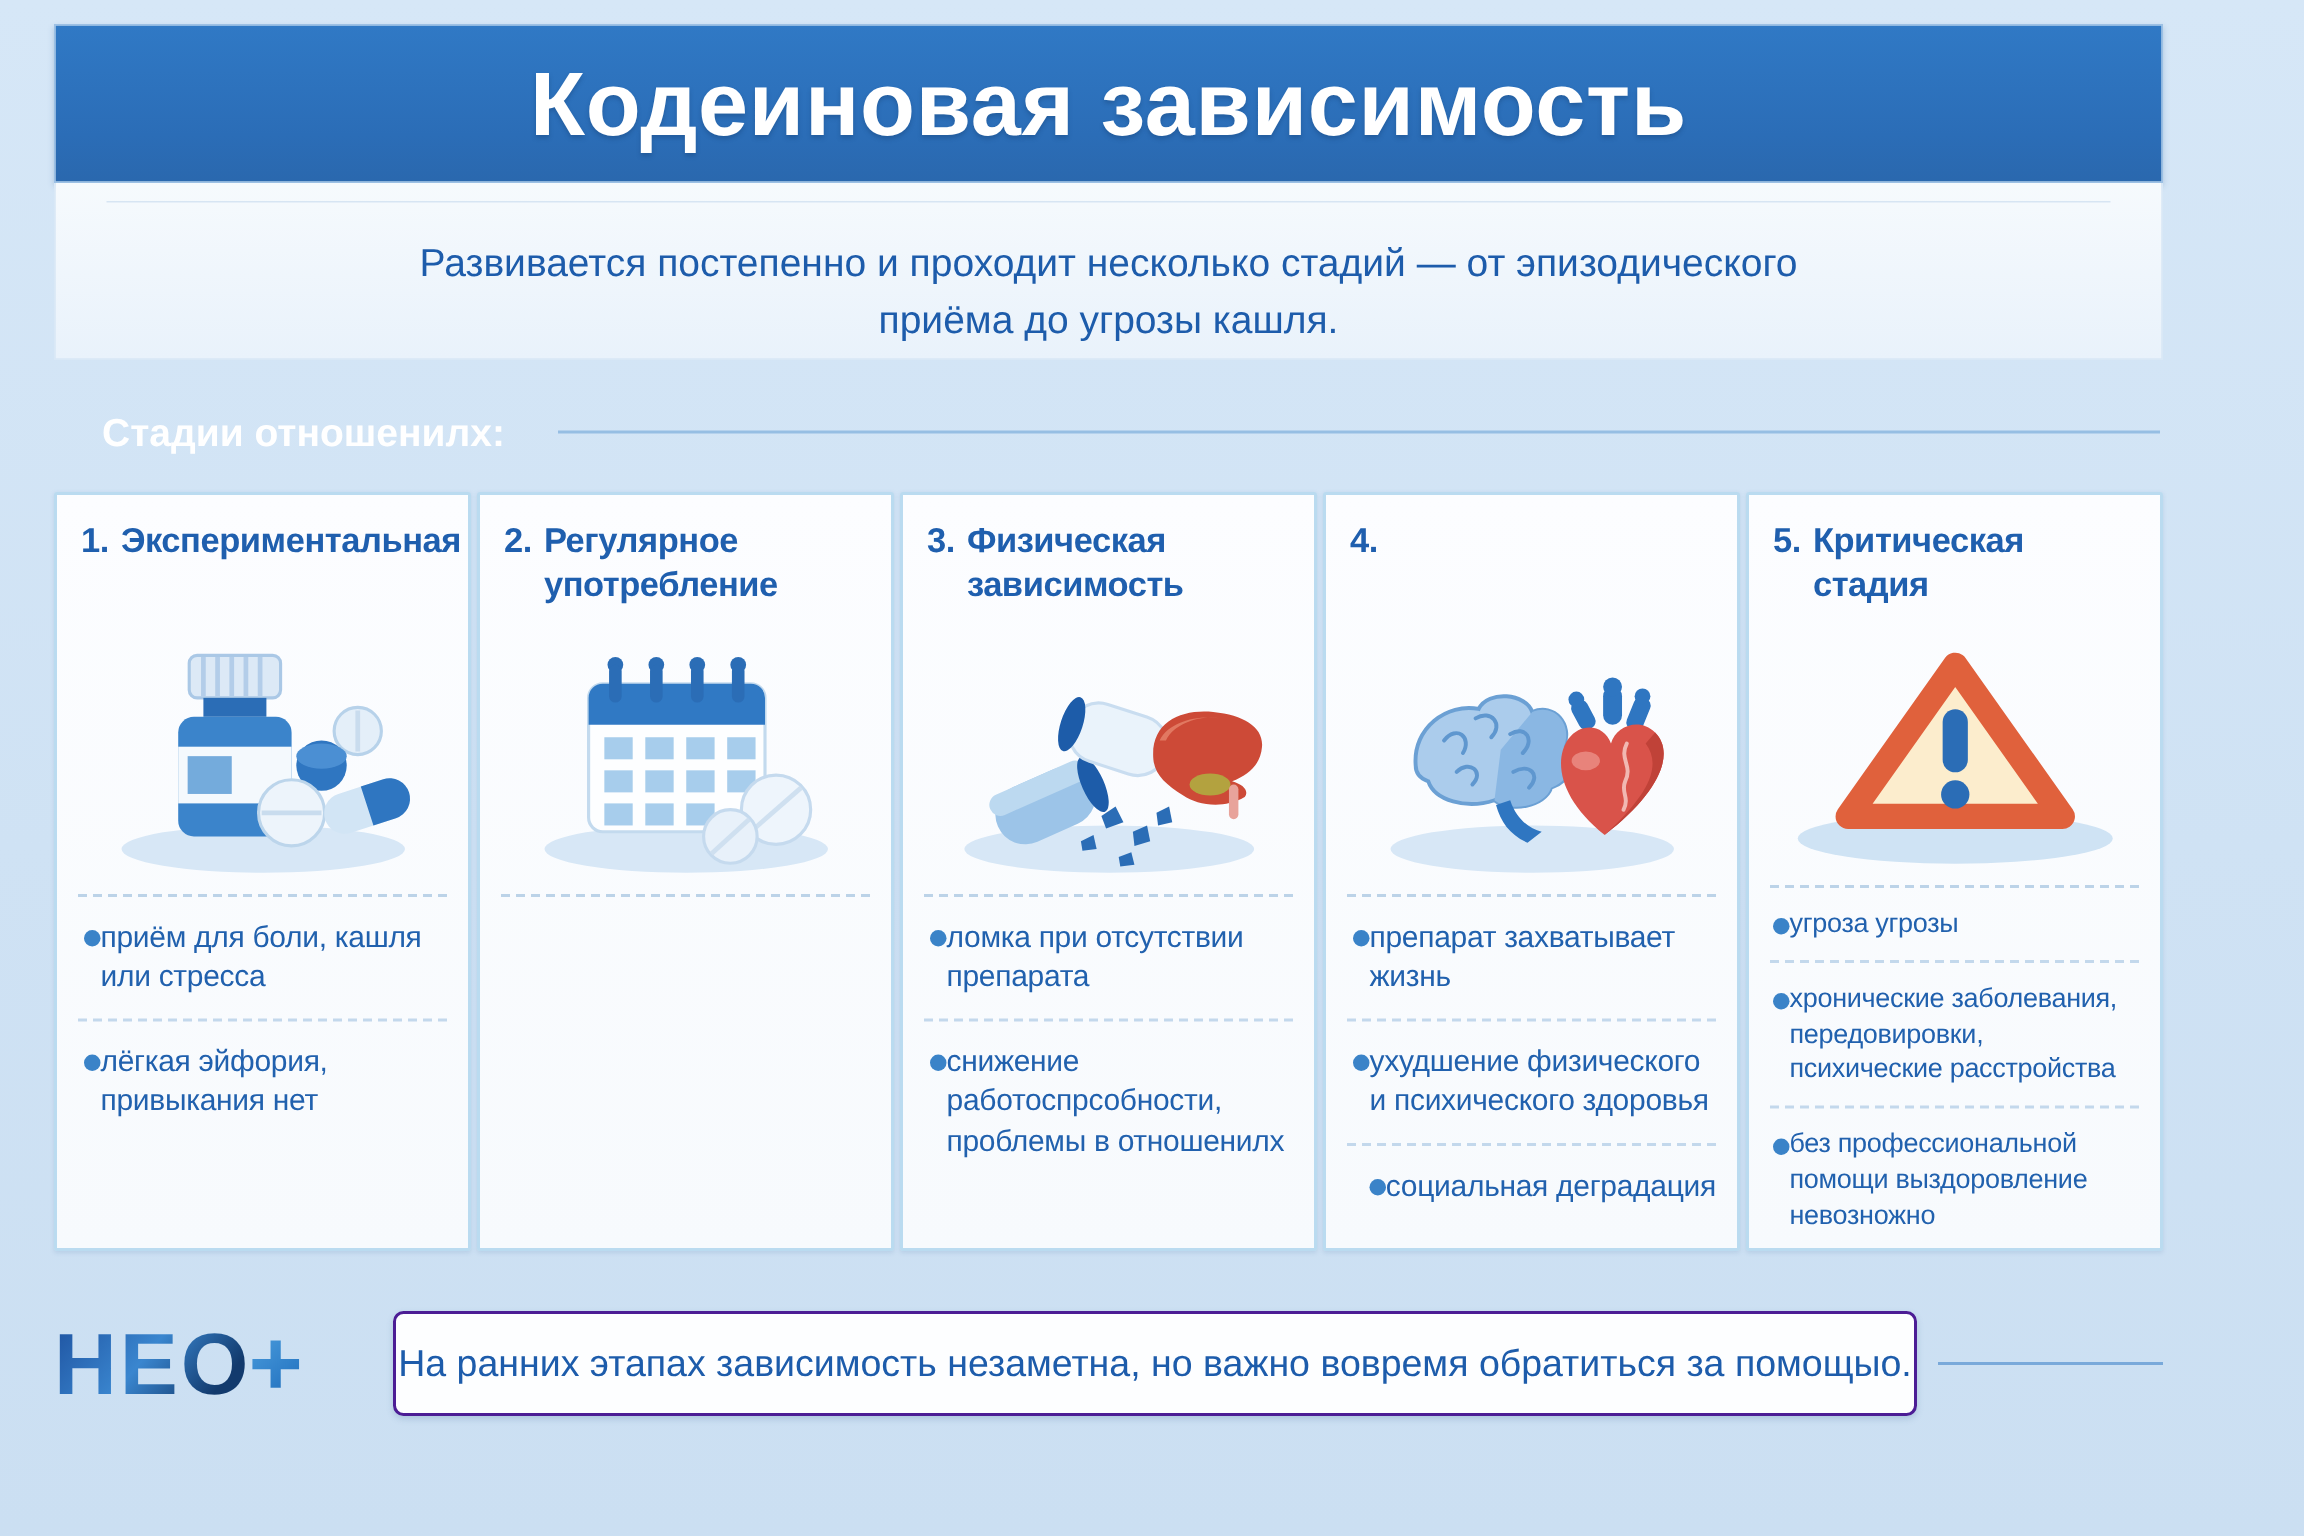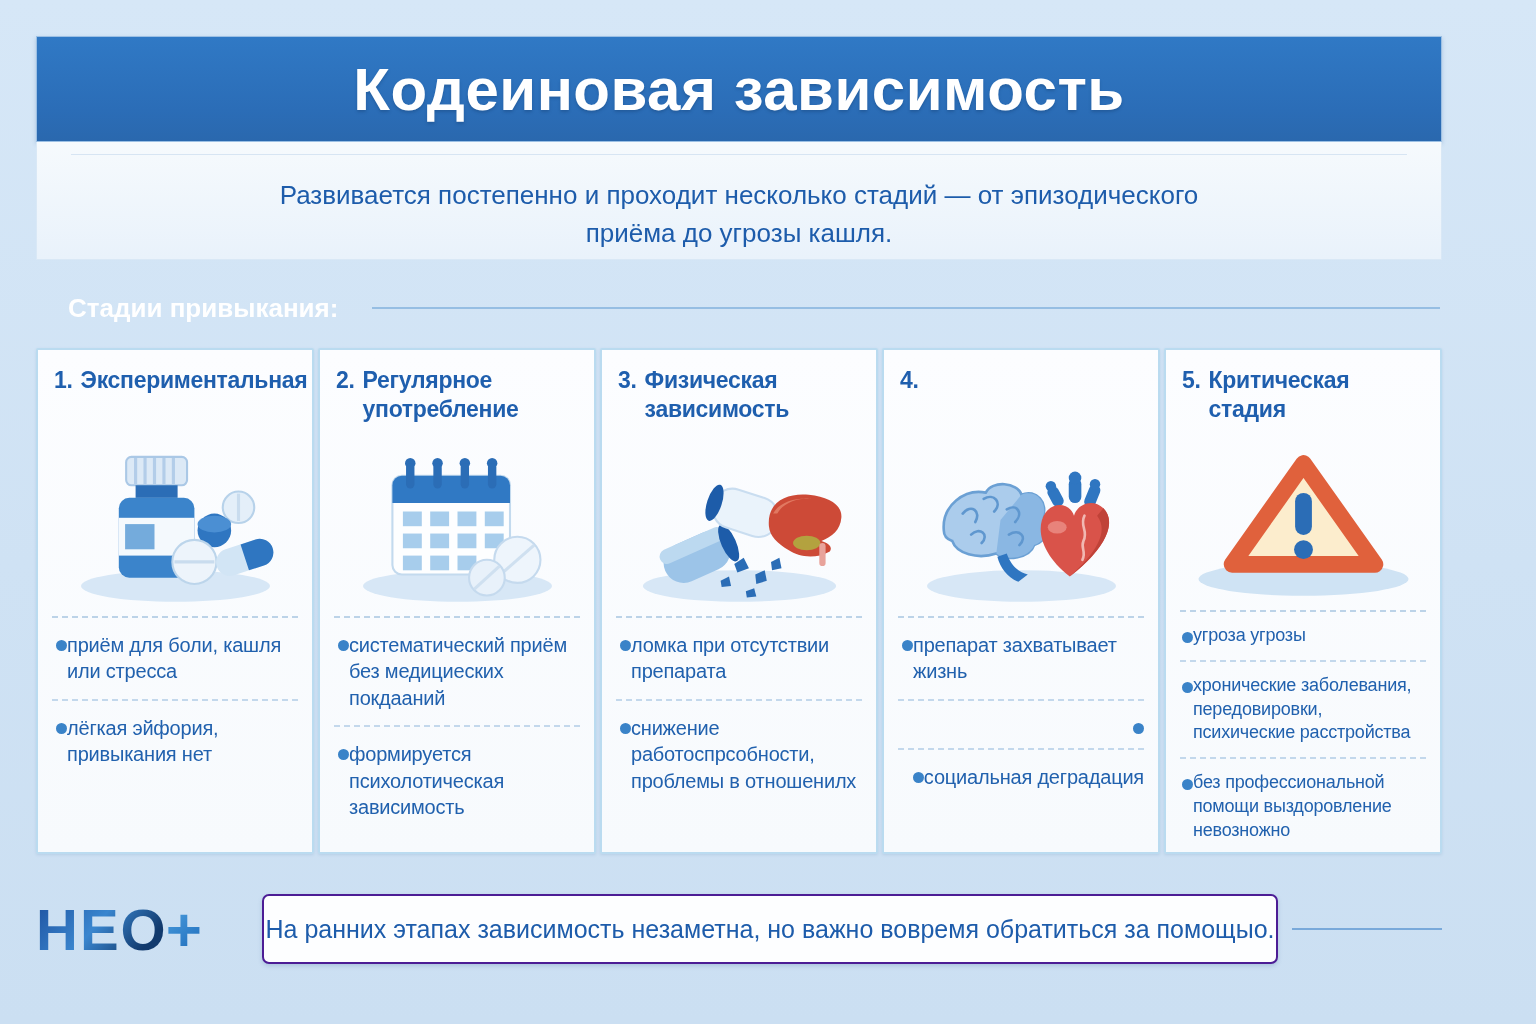--- a/index.html
+++ b/index.html
@@ -1,21 +1,21 @@
 <!DOCTYPE html>
 <html lang="ru"><head>
 <meta charset="utf-8">
 <style>
   * { margin:0; padding:0; box-sizing:border-box; }
   html,body { width:1536px; height:1024px; overflow:hidden; }
   body {
     font-family:"Liberation Sans", sans-serif;
     background: linear-gradient(180deg,#d6e7f7 0%, #cfe2f4 55%, #cbdff2 100%);
   }
-  .poster { width:1478px; height:1024px; padding:36px 36px 0 36px; }
+  .poster { width:1478px; height:1024px; padding:16px 36px 0 36px; }
 
   
   .header {
     height:106px;
     background: linear-gradient(180deg,#3079c5 0%, #2b6db7 70%, #2a68ae 100%);
     border:1px solid #9cc0e4;
     display:flex; align-items:center; justify-content:center;
     box-shadow: 0 2px 4px rgba(40,90,150,.25);
   }
   .header h1 {
@@ -99,21 +99,21 @@
   </div>
 
   <div class="intro">
     <div class="hairline"></div>
     <p>Развивается постепенно и проходит несколько стадий — от эпизодического</p>
     <p>приёма до угрозы кашля.</p>
   </div>
 
   <div class="banner-row">
     <div class="banner">
-      <span>Стадии привыкания:</span>
+      <span>Стадии отношенилх:</span>
     </div>
     <div class="banner-line"></div>
   </div>
 
   <div class="cards">
 
     <div class="card">
       <div class="card-heading">
         <span class="num">1.</span>
         <span>Экспериментальная</span>
@@ -183,30 +183,20 @@
               <rect x="74" y="112" width="18" height="14"></rect>
               <rect x="100" y="112" width="18" height="14"></rect>
           </g>
           <circle cx="157" cy="116" r="22" fill="#eef5fc" stroke="#c5daee" stroke-width="2"></circle>
           <path d="M141 130 L173 102" stroke="#cfe0f0" stroke-width="3"></path>
           <circle cx="128" cy="133" r="17" fill="#e8f1fa" stroke="#c5daee" stroke-width="2"></circle>
           <path d="M116 144 L140 122" stroke="#cfe0f0" stroke-width="3"></path>
         </svg>
       </div>
       <div class="card-divider"></div>
-      <ul class="bullets">
-        <li>
-            <span class="dot"></span>
-            <span>систематический приём без медициеских покдааний</span>
-          </li>
-        <li>
-            <span class="dot"></span>
-            <span>формируется психолотическая зависимость</span>
-          </li>
-      </ul>
     </div>
 
     <div class="card">
       <div class="card-heading">
         <span class="num">3.</span>
         <span>Физическая зависимость</span>
       </div>
       <div class="icon-wrap">
         <svg viewBox="0 0 200 160">
           <ellipse cx="100" cy="141" rx="92" ry="15" fill="#d7e7f6"></ellipse>
@@ -277,20 +267,21 @@
         </svg>
       </div>
       <div class="card-divider"></div>
       <ul class="bullets">
         <li>
             <span class="dot"></span>
             <span>препарат захватывает жизнь</span>
           </li>
         <li>
             <span class="dot"></span>
+            <span>ухудшение физического и психического здоровья</span>
           </li>
         <li>
             <span class="dot"></span>
             <span>социальная деградация</span>
           </li>
       </ul>
     </div>
 
     <div class="card small">
       <div class="card-heading">

